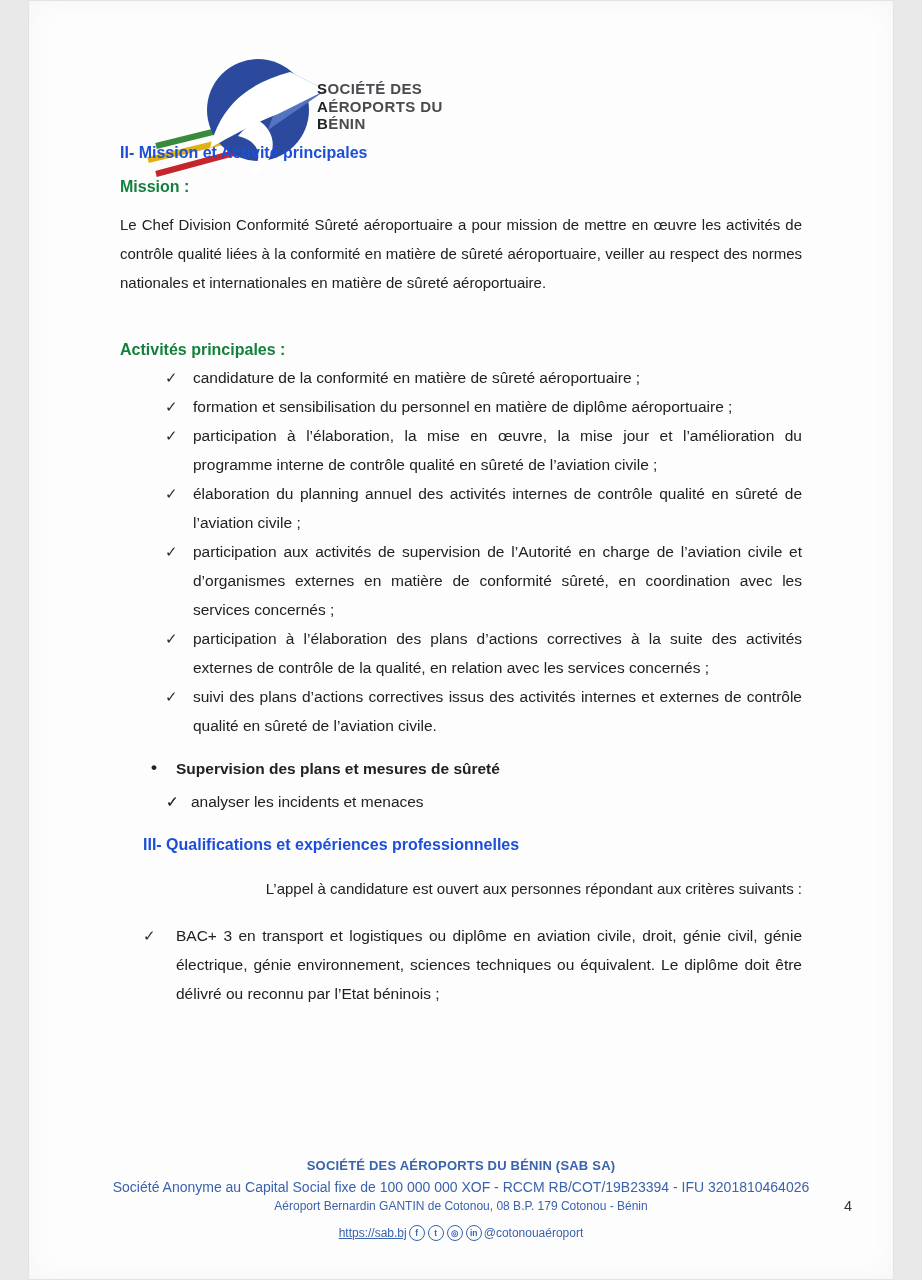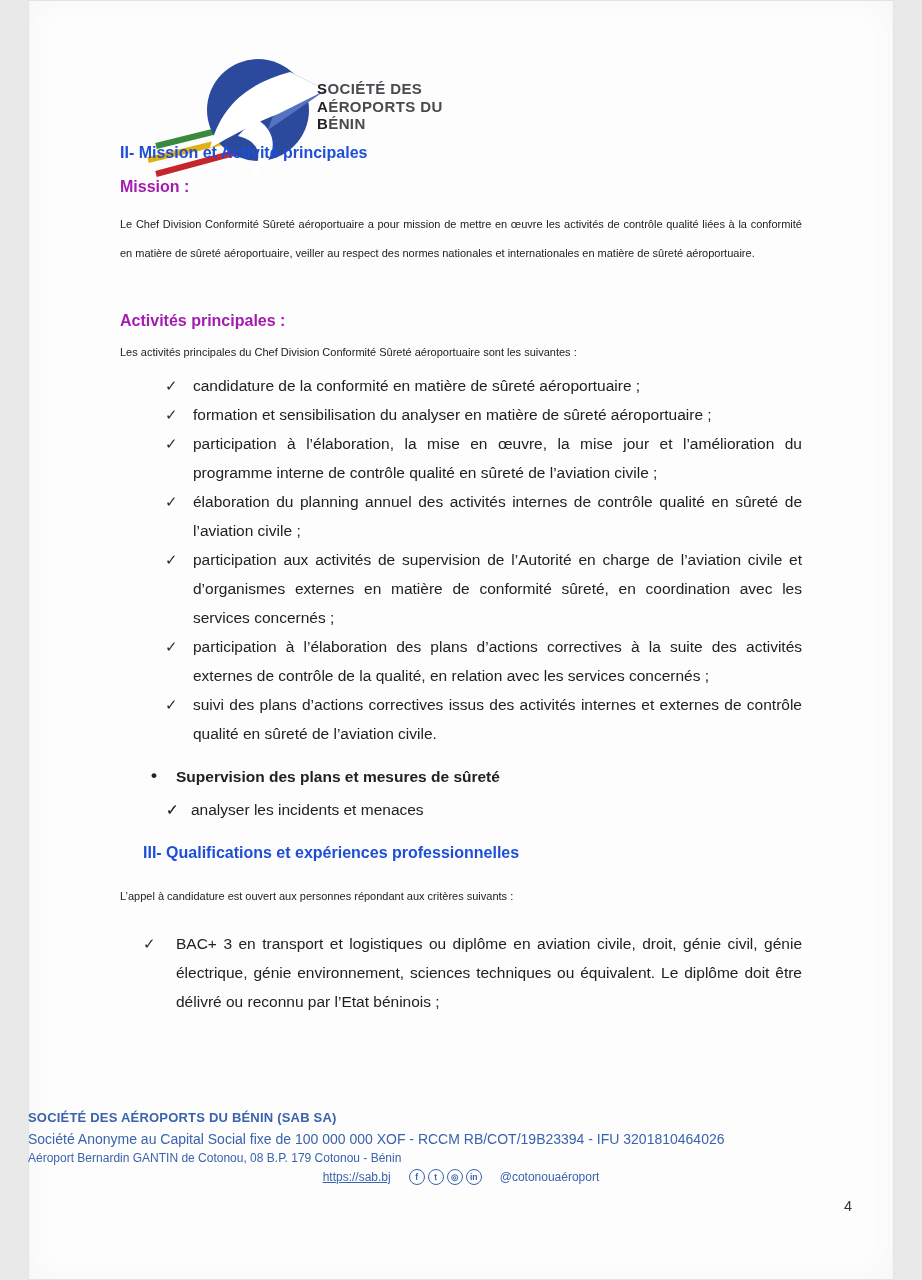--- a/index.html
+++ b/index.html
@@ -13,53 +13,53 @@
   .logo-svg{position:absolute;left:112px;top:50px;z-index:1;}
   .logo-text{
     position:absolute;left:289px;top:80px;z-index:1;
     font-size:15px;line-height:17.5px;font-weight:700;
     color:#4a4a4f;letter-spacing:.4px;
   }
   .logo-text div::first-letter{font-weight:900;color:#222226;}
   
   .content{position:absolute;left:92px;right:92px;top:144px;z-index:2;}
   .h-section{font-size:16px;font-weight:700;margin:0;color:#1d4ed8;}
-  .h-sub{font-size:16px;font-weight:700;margin:16px 0 0 0;color:#a21caf;}
-  .para{font-size:11px;line-height:29px;text-align:justify;margin:14px 0 0 0;}
+  .h-sub{font-size:16px;font-weight:700;margin:16px 0 0 0;color:#15803d;}
+  .para{font-size:15px;line-height:29px;text-align:justify;margin:14px 0 0 0;}
   .para.tight{margin-top:8px;text-align:left;}
   .h-activities{margin-top:44px;}
   .check-list{margin-top:4px;}
   .check-item{
     position:relative;padding-left:73px;font-size:15.5px;line-height:29px;
     text-align:justify;
   }
   .check-item .mark{
     position:absolute;left:45px;top:0;width:20px;font-size:15px;color:#2a2a2a;
     text-align:left;
   }
   .bullet-item{
     position:relative;padding-left:56px;font-size:15.5px;line-height:29px;
     font-weight:700;margin-top:14px;
   }
   .bullet-item .mark{position:absolute;left:31px;top:-1px;font-size:17px;}
   .sub-check .mark{left:46px;}
   .sub-check{padding-left:71px;text-align:left;}
   .h-qualif{margin-top:20px;margin-left:23px;}
-  .intro-qualif{margin-top:20px;text-align:left;}
+  .intro-qualif{margin-top:20px;text-align:right;}
   .bac-item{margin-top:18px;padding-left:56px;}
   .bac-item .mark{left:23px;}
   
   .footer{
-    position:absolute;left:0;right:0;top:1110px;text-align:left;z-index:2;
+    position:absolute;left:0;right:0;top:1158px;text-align:center;z-index:2;
     color:#3a63ad;
   }
   .footer .f1{font-size:13px;font-weight:700;letter-spacing:.2px;}
   .footer .f2{font-size:14px;margin-top:6px;}
   .footer .f3{font-size:12px;margin-top:4px;}
-  .footer .f4{font-size:12px;margin-top:4px;display:flex;align-items:center;justify-content:center;gap:16px;}
+  .footer .f4{font-size:12px;margin-top:12px;display:flex;align-items:center;justify-content:center;gap:0;}
   .footer a{color:#3a63ad;text-decoration:underline;cursor:pointer;}
   .soc{
     display:inline-flex;align-items:center;justify-content:center;
     width:14px;height:14px;border:1.3px solid #3a63ad;border-radius:50%;
     font-size:8.5px;font-weight:700;color:#3a63ad;line-height:1;
   }
   .soc-row{display:inline-flex;gap:3px;margin:0 2px;}
   .pagenum{
     position:absolute;top:1198px;left:816px;font-size:14.5px;color:#333;z-index:2;
   }
@@ -95,30 +95,29 @@
   <div class="content">
 
     <h2 class="h-section">II- Mission et Activité principales</h2>
 
     <h3 class="h-sub">Mission :</h3>
 
     <p class="para">Le Chef Division Conformité Sûreté aéroportuaire a pour mission de mettre en œuvre les activités de contrôle qualité liées à la conformité en matière de sûreté aéroportuaire, veiller au respect des normes nationales et internationales en matière de sûreté aéroportuaire.</p>
 
     <h3 class="h-sub h-activities">Activités principales :</h3>
 
-    <p class="para tight">Les activités principales du Chef Division Conformité Sûreté aéroportuaire sont les suivantes :</p>
 
     <div class="check-list">
       <div class="check-item">
         <span class="mark">✓</span>
         <span>candidature de la conformité en matière de sûreté aéroportuaire ;</span>
       </div>
       <div class="check-item">
         <span class="mark">✓</span>
-        <span>formation et sensibilisation du analyser en matière de sûreté aéroportuaire ;</span>
+        <span>formation et sensibilisation du personnel en matière de diplôme aéroportuaire ;</span>
       </div>
       <div class="check-item">
         <span class="mark">✓</span>
         <span>participation à l’élaboration, la mise en œuvre, la mise jour et l’amélioration du programme interne de contrôle qualité en sûreté de l’aviation civile ;</span>
       </div>
       <div class="check-item">
         <span class="mark">✓</span>
         <span>élaboration du planning annuel des activités internes de contrôle qualité en sûreté de l’aviation civile ;</span>
       </div>
       <div class="check-item">

